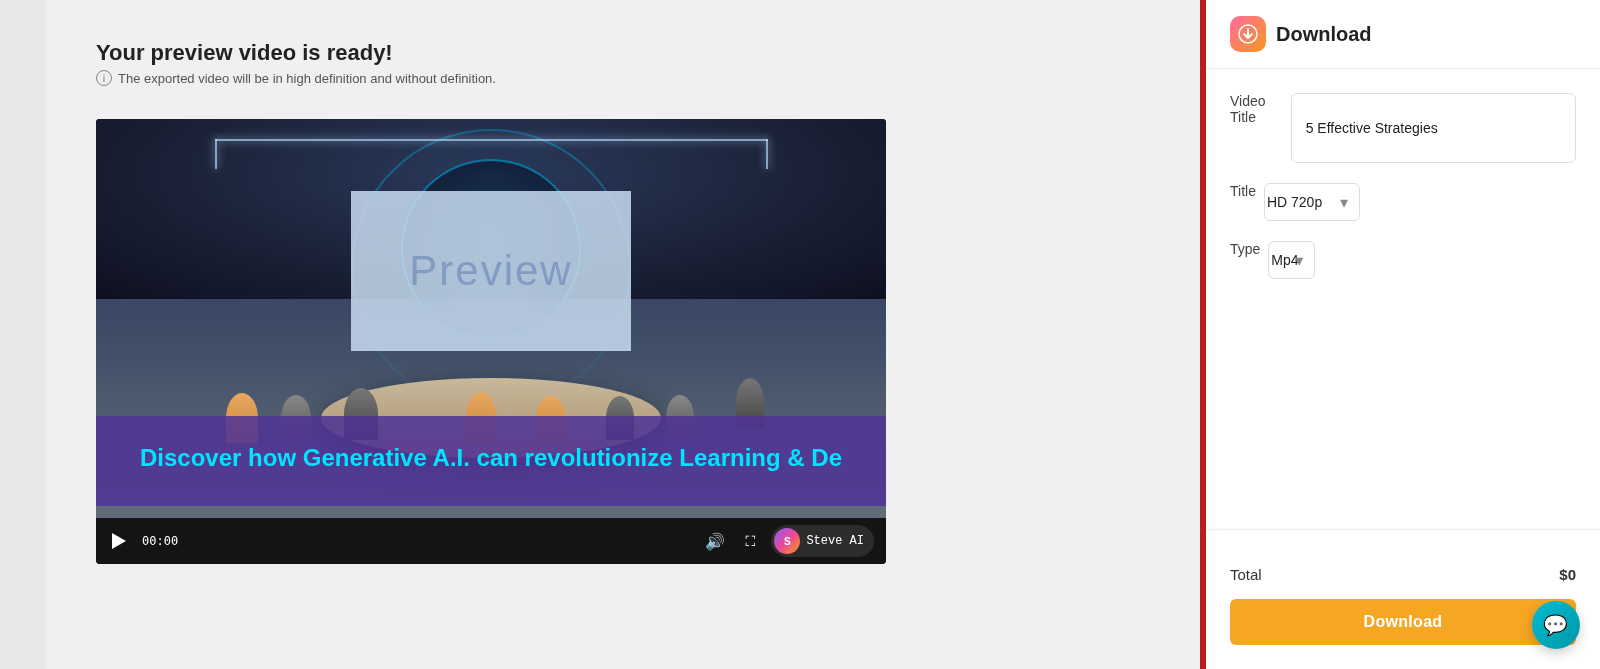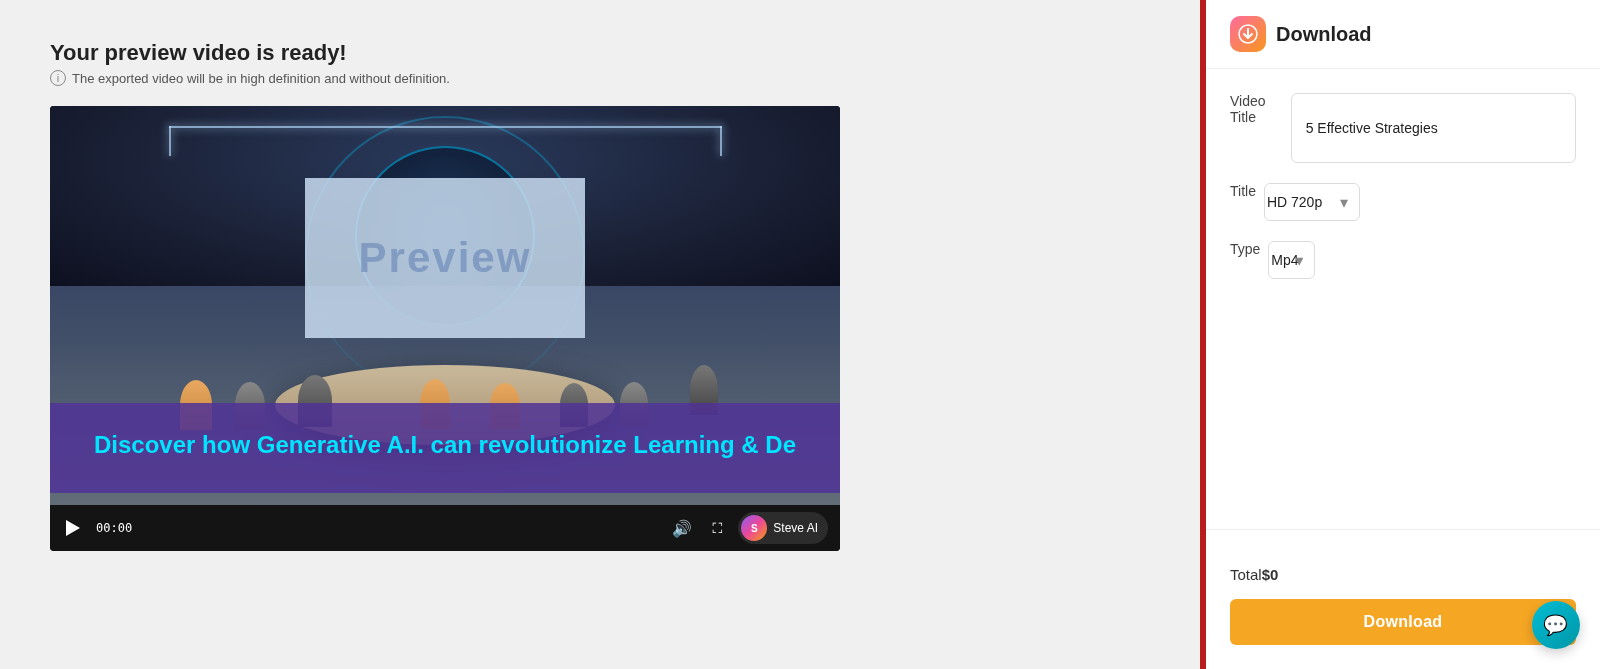--- a/index.html
+++ b/index.html
@@ -11,21 +11,22 @@
       overflow: hidden;
     }
 
     
     .left-panel {
       flex: 1;
       background: #f0f0f0;
       padding: 40px 50px;
       display: flex;
       flex-direction: column;
-      gap: 20px;
+      gap: 33px;
+      margin-left: 46px;
     }
 
     .preview-heading {
       font-size: 22px;
       font-weight: 700;
       color: #222;
     }
 
     .preview-subtitle {
       display: flex;
@@ -143,21 +144,21 @@
       width: 280px;
       height: 160px;
       background: rgba(200,220,240,0.85);
       display: flex;
       align-items: center;
       justify-content: center;
     }
 
     .preview-watermark {
       font-size: 42px;
-      font-weight: 700;
+      font-weight: 400;
       color: rgba(100,130,180,0.6);
       letter-spacing: 2px;
     }
 
     
     .caption-overlay {
       position: absolute;
       bottom: 12px;
       left: 0;
       right: 0;
@@ -246,20 +247,21 @@
       justify-content: center;
       font-size: 10px;
       font-weight: bold;
       color: white;
     }
 
     .steve-ai-text {
       color: white;
       font-size: 12px;
       font-weight: 500;
+      font-family: Liberation Mono, monospace;
     }
 
     
     .right-panel {
       width: 400px;
       background: #ffffff;
       border-left: 6px solid #b91c1c;
       display: flex;
       flex-direction: column;
     }
@@ -345,20 +347,21 @@
       pointer-events: none;
     }
 
     .right-footer {
       padding: 16px 24px 24px;
       border-top: 1px solid #eee;
     }
 
     .total-row {
       display: flex;
+      justify-content: space-between;
       align-items: center;
       margin-bottom: 16px;
       margin-top: 20px;
     }
 
     .total-label {
       font-size: 15px;
       font-weight: 500;
       color: #333;
     }

